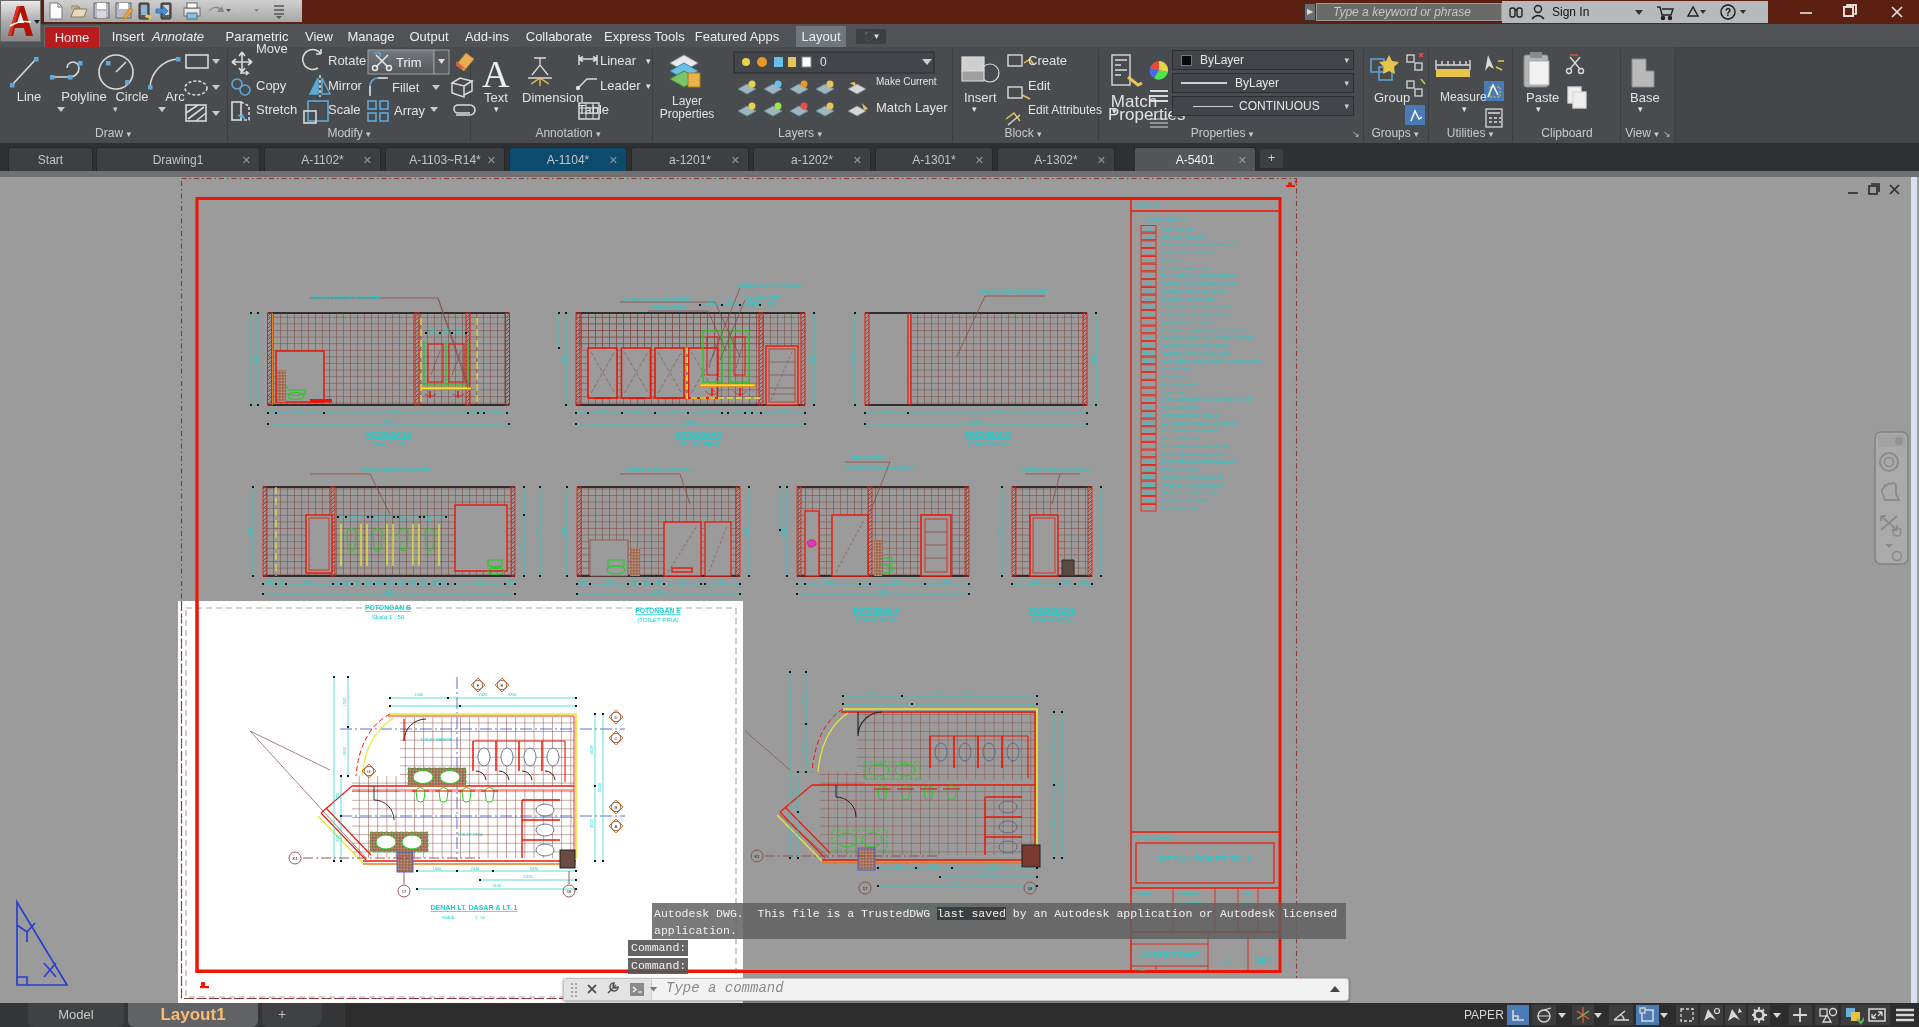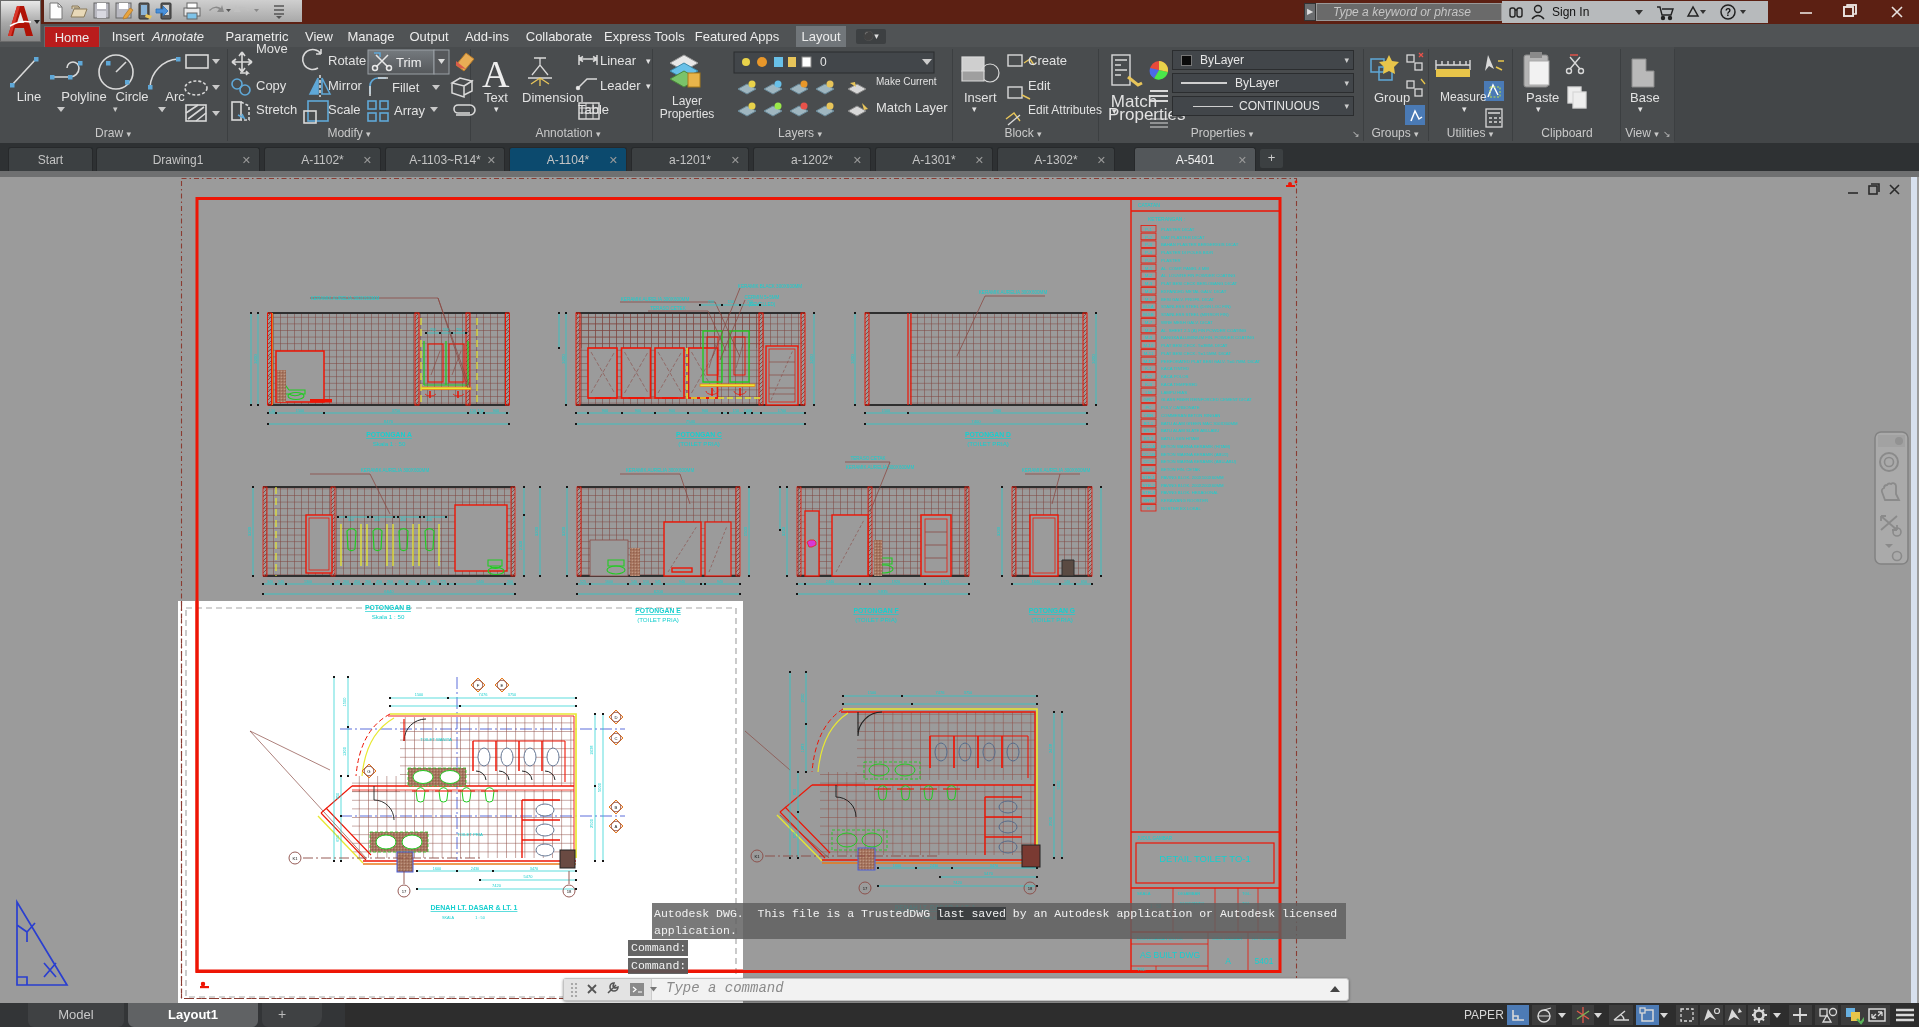--- a/index.html
+++ b/index.html
@@ -424,21 +424,21 @@
     <div class="dtab" style="left:509px;width:118px;background:#0c4a6e;color:#c4c4c4">A-1104*<span style="position:absolute;right:8px;top:0;color:#9a9a9a;font-size:11px">✕</span></div>
     <div class="dtab" style="left:631px;width:118px;background:#3c4042;color:#c4c4c4">a-1201*<span style="position:absolute;right:8px;top:0;color:#9a9a9a;font-size:11px">✕</span></div>
     <div class="dtab" style="left:753px;width:118px;background:#3c4042;color:#c4c4c4">a-1202*<span style="position:absolute;right:8px;top:0;color:#9a9a9a;font-size:11px">✕</span></div>
     <div class="dtab" style="left:875px;width:118px;background:#3c4042;color:#c4c4c4">A-1301*<span style="position:absolute;right:8px;top:0;color:#9a9a9a;font-size:11px">✕</span></div>
     <div class="dtab" style="left:997px;width:118px;background:#3c4042;color:#c4c4c4">A-1302*<span style="position:absolute;right:8px;top:0;color:#9a9a9a;font-size:11px">✕</span></div>
     <div class="dtab" style="left:1134px;width:122px;background:#53575a;color:#f0f0f0">A-5401<span style="position:absolute;right:8px;top:0;color:#9a9a9a;font-size:11px">✕</span></div>
     <div class="abs" style="left:1260px;top:149px;width:23px;height:19px;background:#3c4042;border-radius:2px;color:#ccc;text-align:center;line-height:18px;font-size:13px">+</div>
     <div class="abs" id="statusbar"></div>
     <div class="abs" style="left:0;top:1003px;width:345px;height:24px;background:#333537"></div>
     <div class="abs" style="left:28px;top:1003px;width:96px;height:24px;background:#3f4143;color:#c9c9c9;font-size:13px;text-align:center;line-height:24px;border-radius:0 0 6px 6px">Model</div>
-    <div class="abs" style="left:128px;top:1003px;width:130px;height:24px;background:#606264;color:#ffffff;font-weight:bold;font-size:13px;text-align:center;line-height:24px;border-radius:0 0 6px 6px">Layout1</div>
+    <div class="abs" style="left:128px;top:1003px;width:130px;height:24px;background:#606264;color:#fdba74;font-weight:bold;font-size:17px;text-align:center;line-height:24px;border-radius:0 0 6px 6px">Layout1</div>
     <div class="abs" style="left:262px;top:1003px;width:60px;height:24px;background:#3f4143;border-radius:0 0 10px 6px;color:#bbb;font-size:14px;text-align:left;padding-left:16px;line-height:22px">+</div>
     <div class="abs" style="left:1464px;top:1006px;width:44px;height:19px;color:#d6d6d6;font-size:12px;line-height:19px">PAPER</div>
     <svg class="abs" style="left:1500px;top:1003px" width="419" height="24" viewBox="0 0 419 24">
       <rect x="7" y="2" width="22" height="20" fill="#4d7bb5"></rect>
       <path d="M13 7 v10 h11 M13 13 h5 v4" stroke="#d8d8d8" fill="none" stroke-width="1.6"></path>
       <rect x="32" y="2" width="24" height="20" fill="#3d3d3d"></rect>
       <circle cx="44" cy="13" r="6" fill="none" stroke="#d8d8d8" stroke-width="1.4"></circle>
       <path d="M38 13 h12 M44 7 l7 -2" stroke="#d8d8d8" stroke-width="1.2"></path>
       <path d="M58 10 l4 5 l4 -5 z" fill="#d8d8d8"></path>
       <rect x="72" y="2" width="22" height="20" fill="#3d3d3d"></rect>

